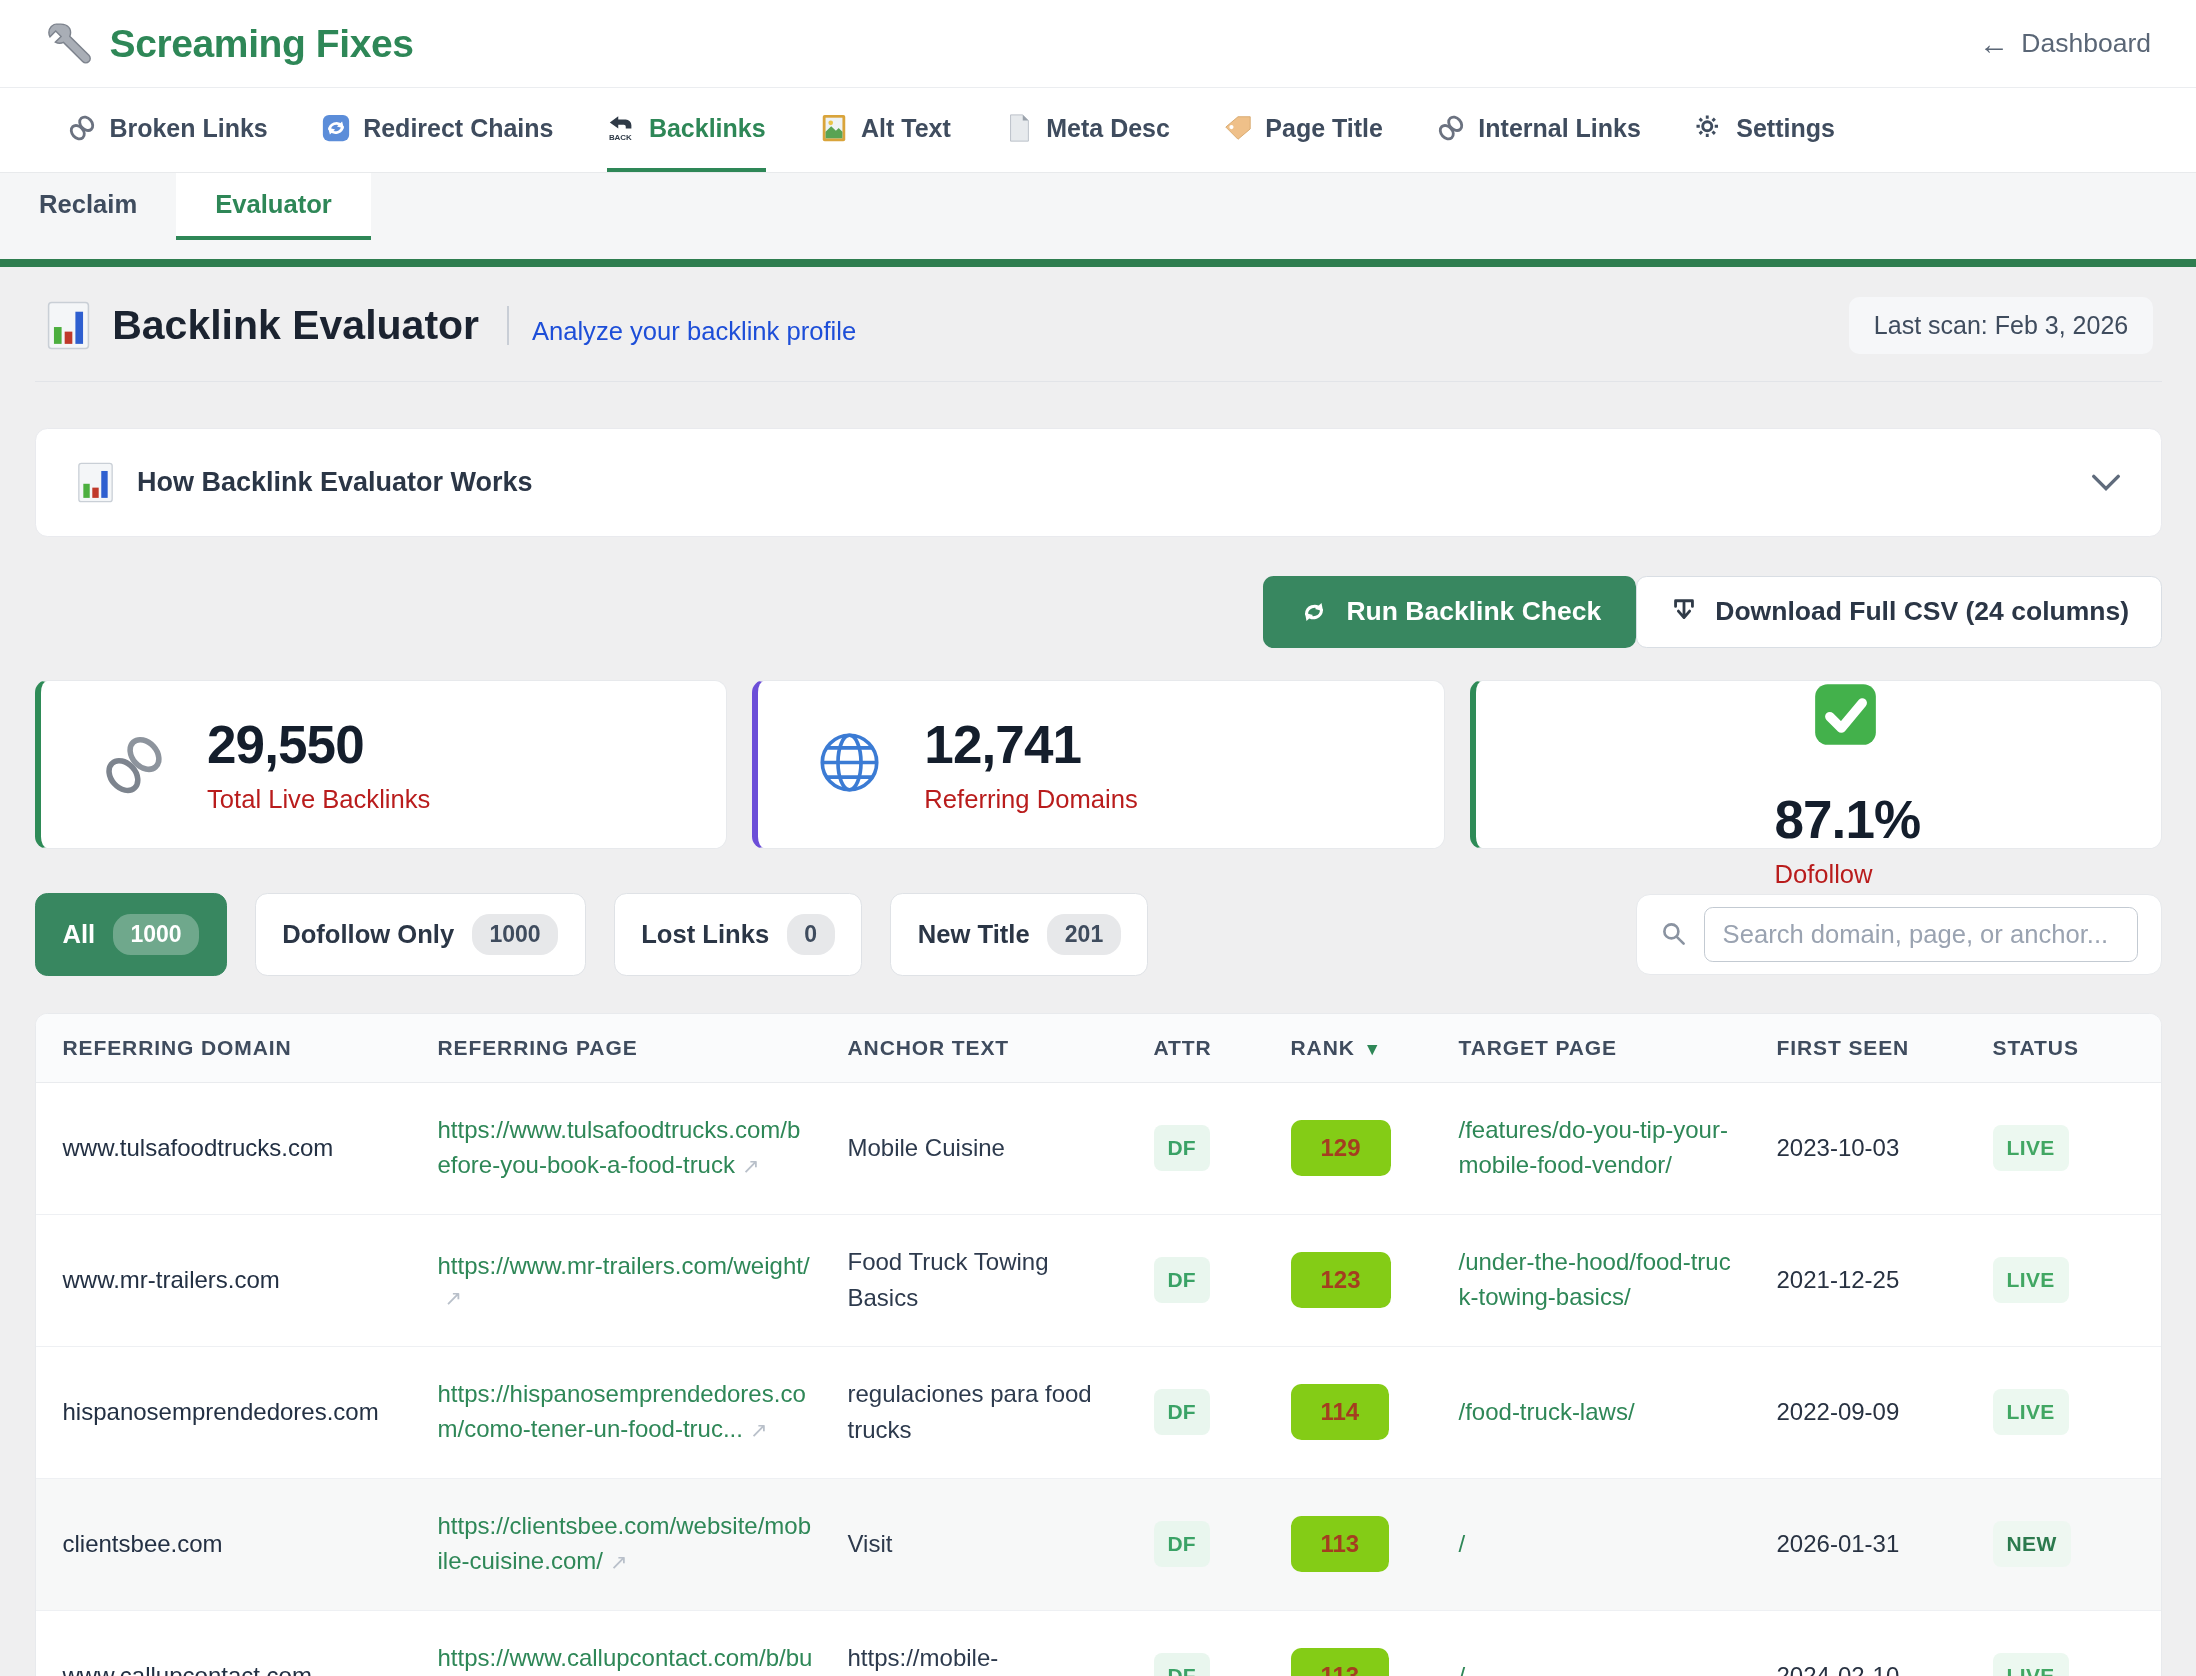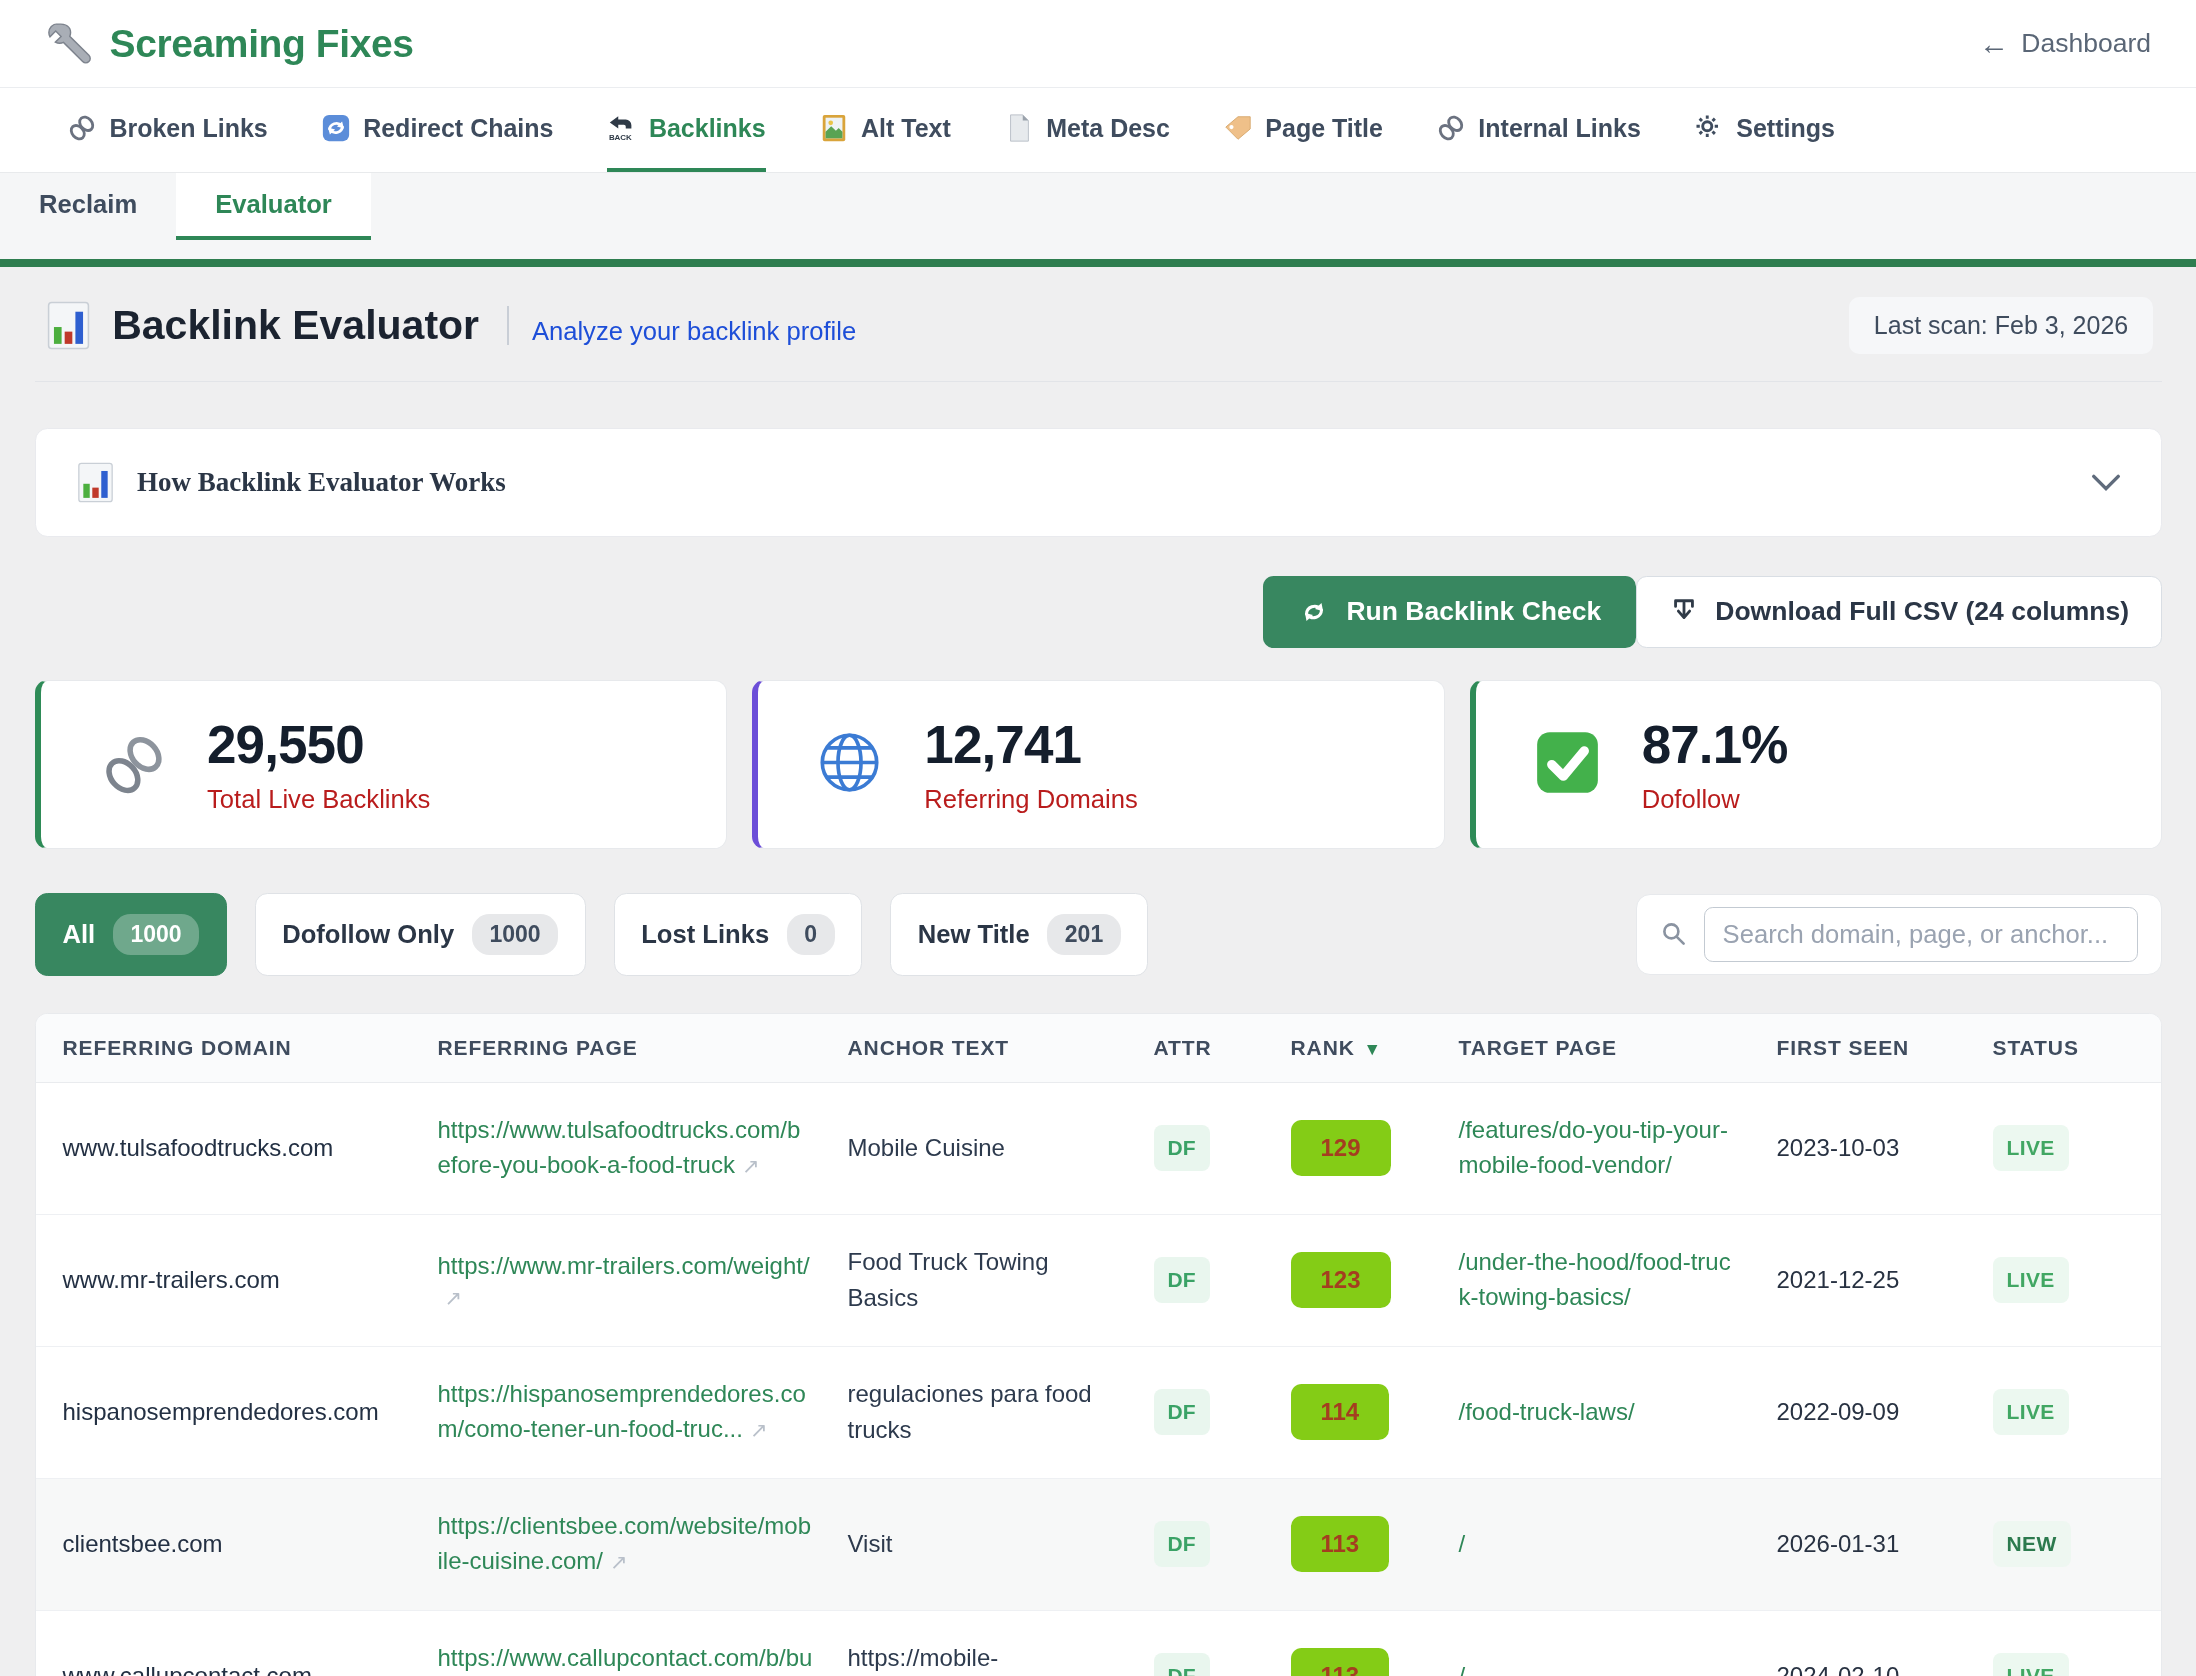--- a/index.html
+++ b/index.html
@@ -28,21 +28,21 @@
 
   
   .page-body { padding:0 35px; }
   .title-row { display:flex; align-items:center; padding:30px 8.8px 26.5px; border-bottom:1.8px solid #e2e4e8; }
   .page-title { font-size:41px; font-weight:800; color:#1b2330; margin-left:19.4px; }
   .title-sep { width:1.8px; height:39px; background:#c9ced6; margin:0 23px 0 28px; }
   .page-subtitle { font-size:25.6px; color:#1d4ed8;margin-top:11px; }
   .scan-badge { margin-left:auto; background:#f6f7f9; border-radius:10.6px; padding:14px 25px; font-size:25px; color:#3f4c5e; }
 
   
-  .accordion { margin-top:46px; background:#fff; border:0.9px solid #e9eaee; border-radius:12.4px; height:109px; display:flex; align-items:center; padding:0 39px; cursor:pointer;font-family:Liberation Serif, serif; }
+  .accordion { margin-top:46px; background:#fff; border:0.9px solid #e9eaee; border-radius:12.4px; height:109px; display:flex; align-items:center; padding:0 39px; cursor:pointer; }
   .accordion-title { font-size:27px; font-weight:700; color:#2b3646; margin-left:21px; }
   .accordion-chevron { margin-left:auto; }
 
   
   .actions-row { margin-top:39px; display:flex; justify-content:flex-end; align-items:center; }
   .btn { display:flex; align-items:center; gap:16px; height:72px; border-radius:10.6px; font-size:26.5px; font-weight:600; cursor:pointer; border:none; font-family:inherit; }
   .btn-primary { background:#388760; color:#fff; padding:0 35px; }
   .btn-secondary { background:#fff; color:#2b3646; border:1.8px solid #d9dee4; padding:0 32px; }
 
   
@@ -268,21 +268,21 @@
             <circle cx="32" cy="32" r="26"></circle>
             <ellipse cx="32" cy="32" rx="11" ry="26"></ellipse>
             <path d="M6 32 h52 M10.5 18 h43 M10.5 46 h43"></path>
           </svg>
       </span>
       <div>
         <div class="stat-num">12,741</div>
         <div class="stat-label">Referring Domains</div>
       </div>
     </div>
-    <div class="stat-card" style="border-left-color:#2e8b57;">
+    <div class="stat-card" style="border-left-color:#2e8b57;flex-direction:column;">
       <span class="stat-ico">
         <svg width="67" height="67" viewBox="0 0 64 64">
             <rect x="3" y="3" width="58" height="58" rx="12" fill="#43b14b"></rect>
             <path d="M17 34 l11 11 20-24" stroke="#fff" stroke-width="9" fill="none" stroke-linecap="round" stroke-linejoin="round"></path>
           </svg>
       </span>
       <div>
         <div class="stat-num">87.1%</div>
         <div class="stat-label">Dofollow</div>
       </div>

